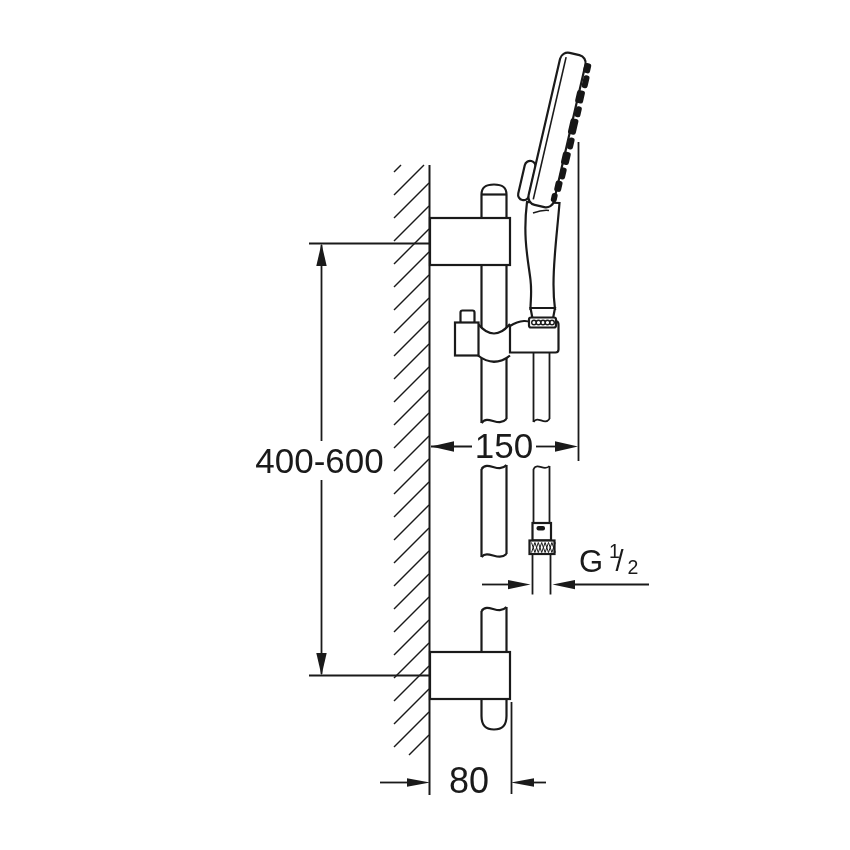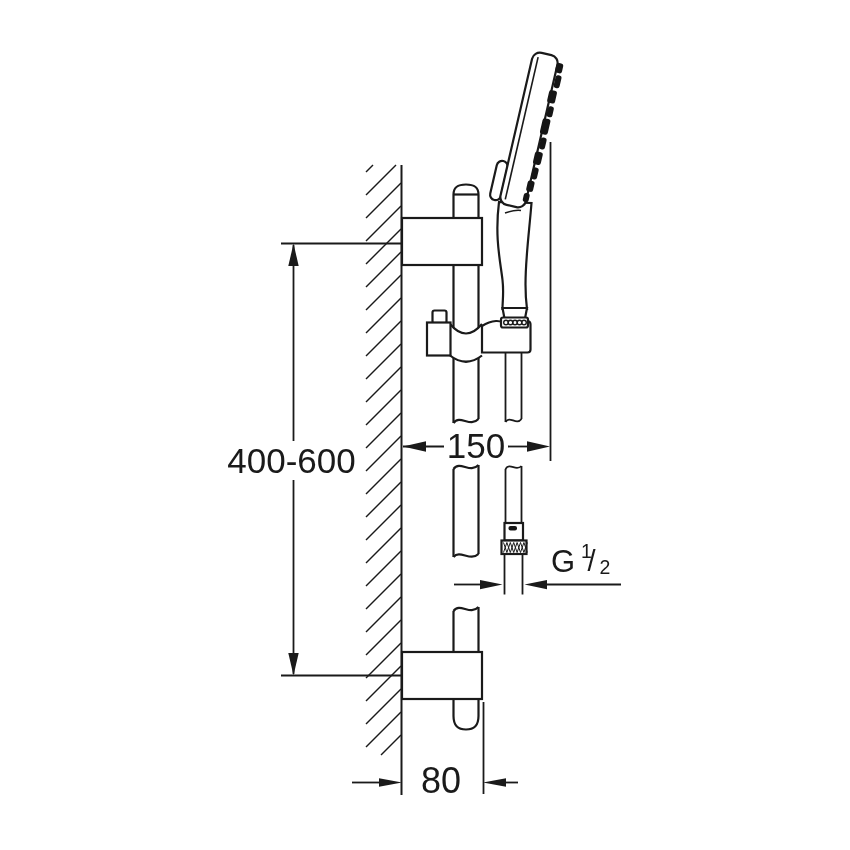--- a/index.html
+++ b/index.html
@@ -1,16 +1,16 @@
 <!DOCTYPE html>
 <html><head>
 <meta charset="utf-8">
 <style>
   html,body{margin:0;padding:0;background:#fff;}
-  .canvas{width:703px;height:850px;background:#fff;position:relative;overflow:hidden;}
+  .canvas{width:703px;height:850px;background:#fff;position:relative;overflow:hidden;margin-left:28px;}
   svg{display:block;}
   text{font-family:"Liberation Sans","DejaVu Sans",sans-serif;fill:#1a1a1a;}
   .dim-text{font-size:35px;}
   .outline{fill:#ffffff;stroke:#1a1a1a;stroke-width:2.2;}
   .thin{stroke:#1a1a1a;stroke-width:1.8;fill:none;}
   .geo{stroke:#1a1a1a;stroke-width:2.2;fill:none;}
   .fillwhite{fill:#ffffff;stroke:none;}
   .blob{fill:#161616;stroke:none;}
 </style>
 </head>

